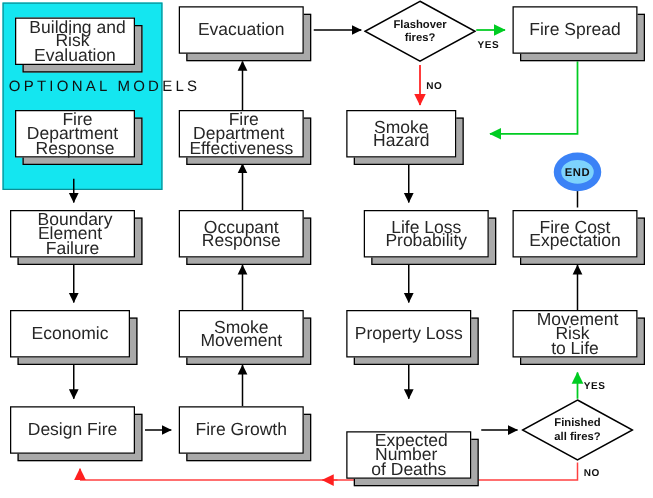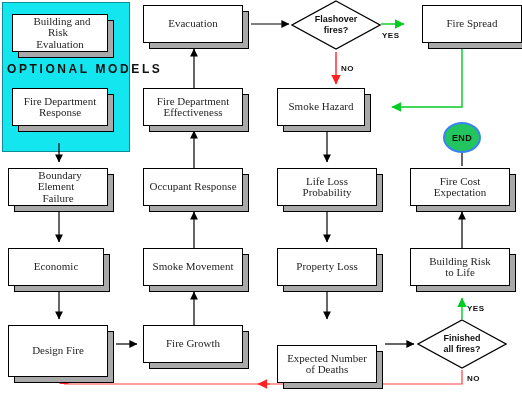--- a/index.html
+++ b/index.html
@@ -3,40 +3,40 @@
 <meta charset="utf-8">
 <style>
   html,body{margin:0;padding:0;background:#ffffff;}
   body{width:522px;height:398px;overflow:hidden;
        font-family:"Liberation Sans","DejaVu Sans",sans-serif;}
   #stage{position:relative;width:522px;height:398px;}
   svg#wires{position:absolute;left:0;top:0;width:522px;height:398px;}
 
   
   .panel{position:absolute;background:#14e6f0;border:1px solid #0c8f96;box-sizing:border-box;}
-  .panel-title{position:absolute;font-weight:bold;font-size:12px;letter-spacing:2.6px;
+  .panel-title{position:absolute;font-weight:normal;font-size:12px;letter-spacing:2.6px;
                color:#101010;white-space:nowrap;font-family:"Liberation Sans","DejaVu Sans",sans-serif;}
 
   
   .node{position:absolute;box-sizing:border-box;}
   .node .shadow{position:absolute;left:6px;top:6px;width:100%;height:100%;
                 background:#a9a9a9;border:1px solid #000;box-sizing:border-box;}
   .node .face{position:absolute;left:0;top:0;width:100%;height:100%;
               background:#ffffff;border:1px solid #000;box-sizing:border-box;
               display:flex;align-items:center;justify-content:center;text-align:center;}
-  .node .face span{font-size:11px;color:#262626;line-height:11.5px;padding:0 4px;font-family:Liberation Serif, serif;}
+  .node .face span{font-size:14px;color:#262626;line-height:11.5px;padding:0 4px;}
 
   
   .dia{position:absolute;text-decoration:underline;}
   .dia .lbl{position:absolute;left:0;top:0;width:100%;height:100%;
             display:flex;align-items:center;justify-content:center;text-align:center;}
   .dia .lbl span{font-size:9px;font-weight:bold;color:#111;line-height:11px;}
 
   
-  .term{position:absolute;border:2px solid #3b82f6;border-radius:50%;background:#22c55e;
+  .term{position:absolute;border:6px solid #3b82f6;border-radius:50%;background:#7dd3fc;
         display:flex;align-items:center;justify-content:center;box-sizing:border-box;}
   .term span{font-size:9px;font-weight:bold;color:#111;letter-spacing:.4px;}
 
   
   .elabel{position:absolute;font-size:8px;font-weight:bold;color:#111;letter-spacing:.5px;white-space:nowrap;}
 </style>
 </head>
 <body>
 
 <div id="stage">
@@ -137,21 +137,21 @@
     </div>
   </div>
 
   <div class="node" style="left:8px;top:248px;width:96px;height:38px;">
     <div class="shadow"></div>
     <div class="face">
       <span>Economic</span>
     </div>
   </div>
 
-  <div class="node" style="left:8px;top:325px;width:100px;height:52px;">
+  <div class="node" style="left:8px;top:325px;width:100px;height:38px;">
     <div class="shadow"></div>
     <div class="face">
       <span>Design Fire</span>
     </div>
   </div>
 
   <div class="node" style="left:143px;top:5px;width:100px;height:38px;padding-left:44px;">
     <div class="shadow"></div>
     <div class="face">
       <span>Evacuation</span>
@@ -197,21 +197,21 @@
     </div>
   </div>
 
   <div class="node" style="left:277px;top:88px;width:88px;height:38px;">
     <div class="shadow"></div>
     <div class="face">
       <span>Smoke Hazard</span>
     </div>
   </div>
 
-  <div class="node" style="left:277px;top:168px;width:100px;height:38px;">
+  <div class="node" style="left:291px;top:168px;width:100px;height:38px;">
     <div class="shadow"></div>
     <div class="face">
       <span>Life Loss Probability</span>
     </div>
   </div>
 
   <div class="node" style="left:277px;top:248px;width:100px;height:38px;">
     <div class="shadow"></div>
     <div class="face">
       <span>Property Loss</span>
@@ -219,42 +219,42 @@
   </div>
 
   <div class="node" style="left:277px;top:325px;width:100px;height:38px;margin-top:20px;">
     <div class="shadow"></div>
     <div class="face">
       <span><span>Expected Number</span><br>
             <span>of Deaths</span></span>
     </div>
   </div>
 
-  <div class="node" style="left:410px;top:5px;width:100px;height:38px;margin-left:12px;">
+  <div class="node" style="left:410px;top:5px;width:100px;height:38px;">
     <div class="shadow"></div>
     <div class="face">
       <span>Fire Spread</span>
     </div>
   </div>
 
   <div class="term" style="left:443px;top:122px;width:38px;height:31px;">
     <span>END</span>
   </div>
 
   <div class="node" style="left:410px;top:168px;width:100px;height:38px;border-radius:13px;">
     <div class="shadow"></div>
     <div class="face">
       <span>Fire Cost Expectation</span>
     </div>
   </div>
 
   <div class="node" style="left:410px;top:248px;width:100px;height:38px;">
     <div class="shadow"></div>
     <div class="face">
-      <span><span>Building Risk</span><br>
+      <span><span>Movement Risk</span><br>
             <span>to Life</span></span>
     </div>
   </div>
 
   <div class="dia" style="left:417px;top:319px;width:90px;height:50px;">
     <svg width="90" height="50" viewBox="0 0 90 50">
       <polygon points="45,1 89,25 45,49 1,25" fill="#ffffff" stroke="#000" stroke-width="1.2"></polygon>
     </svg>
     <div class="lbl">
       <span><span>Finished</span><br>

